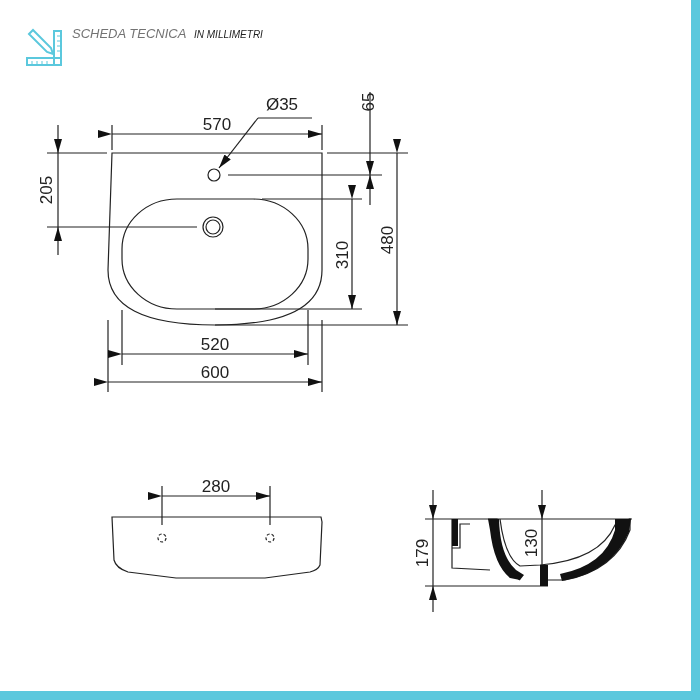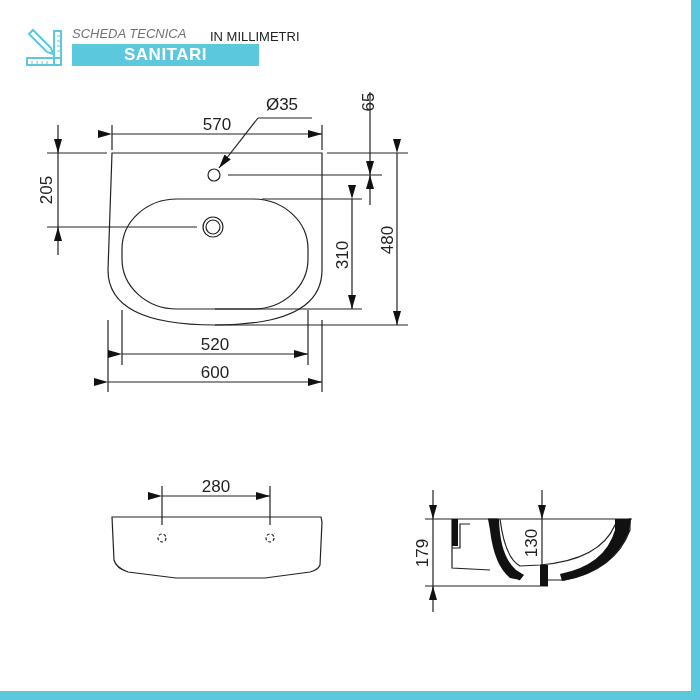--- a/index.html
+++ b/index.html
@@ -2,21 +2,21 @@
 <html><head>
 <meta charset="utf-8">
 <style>
   html, body { margin:0; padding:0; background:#fff; }
   body { width:700px; height:700px; position:relative; overflow:hidden; font-family:"Liberation Sans", sans-serif; }
   .frame-right { position:absolute; right:0; top:0; width:9px; height:700px; background:#5bc8dd; }
   .frame-bottom { position:absolute; left:0; bottom:0; width:700px; height:9px; background:#5bc8dd; }
   .header { position:absolute; left:24px; top:26px; width:240px; height:42px; }
   .logo { position:absolute; left:0; top:2px; width:40px; height:40px; }
   .title { position:absolute; left:48px; top:0; font-size:13px; font-style:italic; color:#737373; white-space:nowrap; }
-  .subtitle { position:absolute; left:186px; top:3px; font-size:13px; color:#222; white-space:nowrap; }
+  .subtitle { position:absolute; left:170px; top:3px; font-size:10px; font-style:italic; color:#222; white-space:nowrap; }
   .banner { position:absolute; left:48px; top:18px; width:187px; height:22px; background:#5bc8dd; color:#fff; font-weight:bold; font-size:17px; text-align:center; line-height:22px; letter-spacing:0.5px; }
   svg.drawing { position:absolute; left:0; top:0; }
   .dim { font-family:"Liberation Sans", sans-serif; font-size:17px; fill:#222; }
 </style>
 </head>
 <body>
 
 <div class="frame-right"></div>
 <div class="frame-bottom"></div>
 
@@ -33,21 +33,20 @@
       <line x1="33" y1="18" x2="37" y2="18"></line>
         <line x1="33" y1="23" x2="37" y2="23"></line>
       <line x1="8" y1="33" x2="8" y2="37"></line>
         <line x1="13" y1="33" x2="13" y2="37"></line>
       <line x1="18" y1="33" x2="18" y2="37"></line>
         <line x1="23" y1="33" x2="23" y2="37"></line>
     </g>
   </svg>
   <div class="title">SCHEDA TECNICA</div>
   <div class="subtitle">IN MILLIMETRI</div>
-  <div class="banner">SANITARI</div>
 </div>
 
 <svg class="drawing" width="700" height="700" viewBox="0 0 700 700">
   <defs>
     <marker id="ar" markerWidth="14" markerHeight="8" refX="14" refY="4" orient="auto" markerUnits="userSpaceOnUse">
       <path d="M0,0 L14,4 L0,8 Z" fill="#111"></path>
     </marker>
   </defs>
   <g stroke="#222" stroke-width="1.2" fill="none">
 

